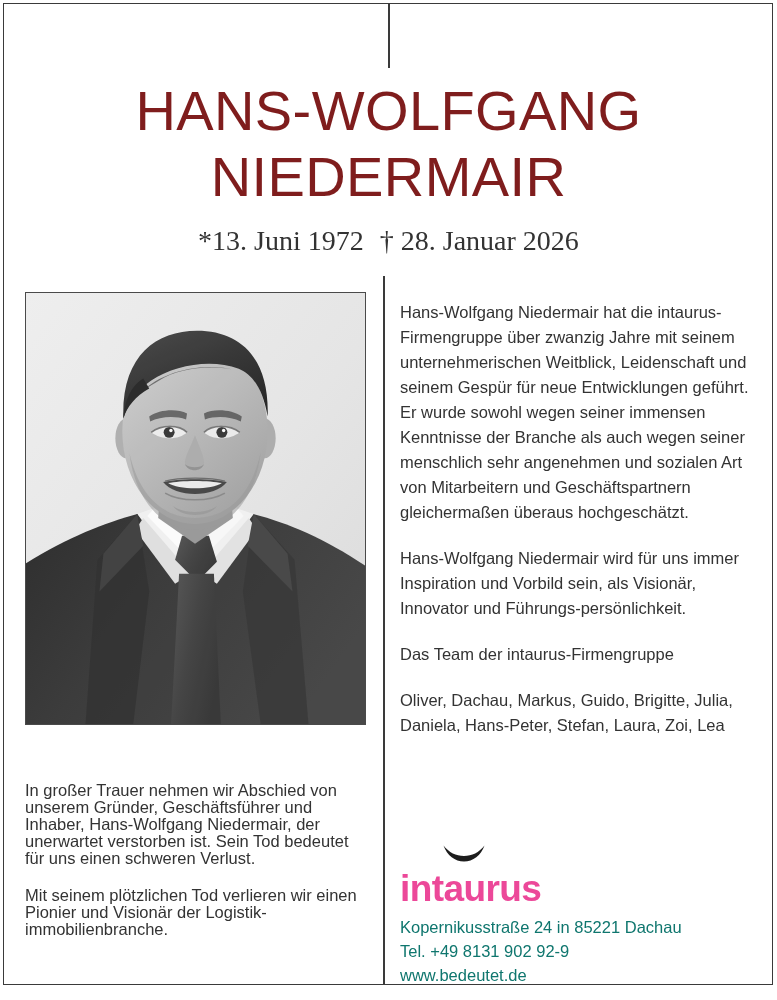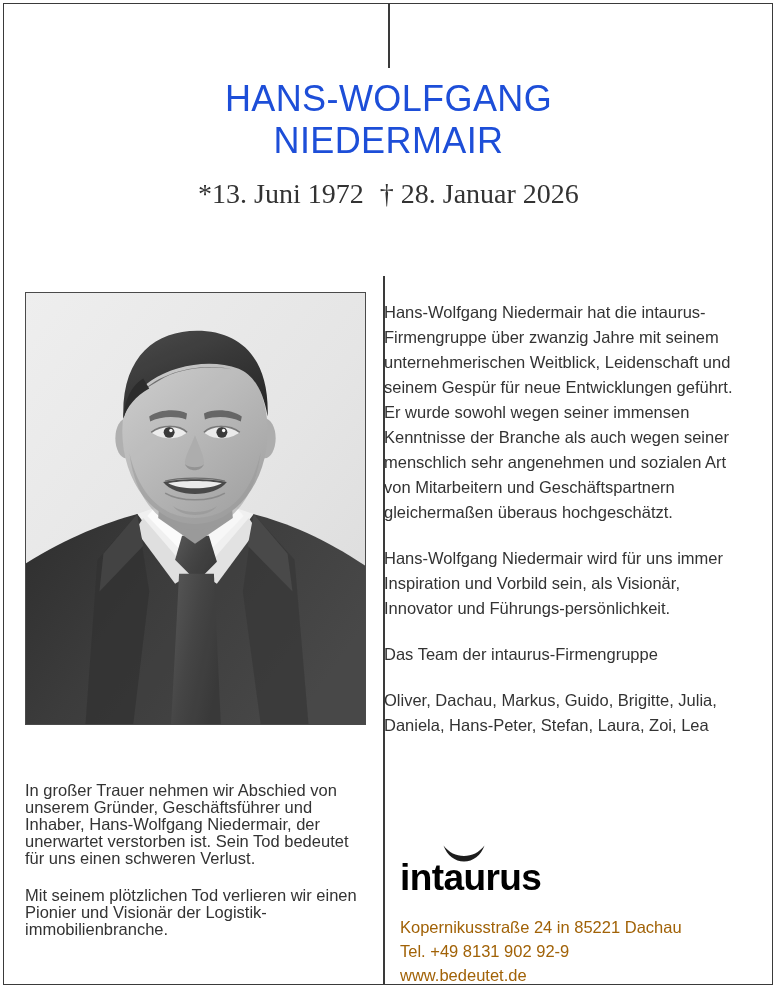--- a/index.html
+++ b/index.html
@@ -57,25 +57,25 @@
 
   
   .header {
     position: absolute;
     left: 4px;
     top: 78px;
     width: 769px;
     text-align: center;
   }
   .deceased-name {
-    font-size: 36px;
+    font-size: 56px;
     line-height: 1.18;
     font-weight: 400;
     letter-spacing: 0.4px;
-    color: #1d4ed8;
+    color: #7f1d1d;
     margin: 0;
     white-space: nowrap;
   }
   .life-dates {
     margin-top: 14px;
     font-size: 28px;
     line-height: 1.2;
     color: #333333;
     font-weight: 400;
     white-space: nowrap;
@@ -118,21 +118,21 @@
     margin: 0 0 20px 0;
     font-size: 16.5px;
     line-height: 17px;
     color: #333333;
   }
   .left-text p:last-child { margin-bottom: 0; }
 
   
   .right-col {
     position: absolute;
-    left: 384px;
+    left: 400px;
     top: 300px;
     width: 364px;
   }
   .right-col p {
     margin: 0 0 21px 0;
     font-size: 16.5px;
     line-height: 25px;
     color: #333333;
   }
 
@@ -149,38 +149,38 @@
   .logo-horns {
     position: absolute;
     left: 43px;
     top: 0px;
     width: 42px;
     height: 17px;
   }
   .logo-word {
     position: absolute;
     left: 0;
-    top: 11px;
+    top: 22px;
     font-size: 37px;
     line-height: 44px;
     font-weight: 700;
     letter-spacing: -0.6px;
-    color: #000000;
+    color: #ec4899;
   }
 
   .contact-block {
     position: absolute;
     left: 400px;
     top: 915px;
     width: 340px;
   }
   .contact-block div {
     font-size: 16.5px;
     line-height: 24px;
-    color: #a16207;
+    color: #0f766e;
   }
 </style>
 </head>
 <body>
 
 <div class="page">
 
   <div class="frame"></div>
   <div class="top-tick"></div>
   <div class="column-rule"></div>

